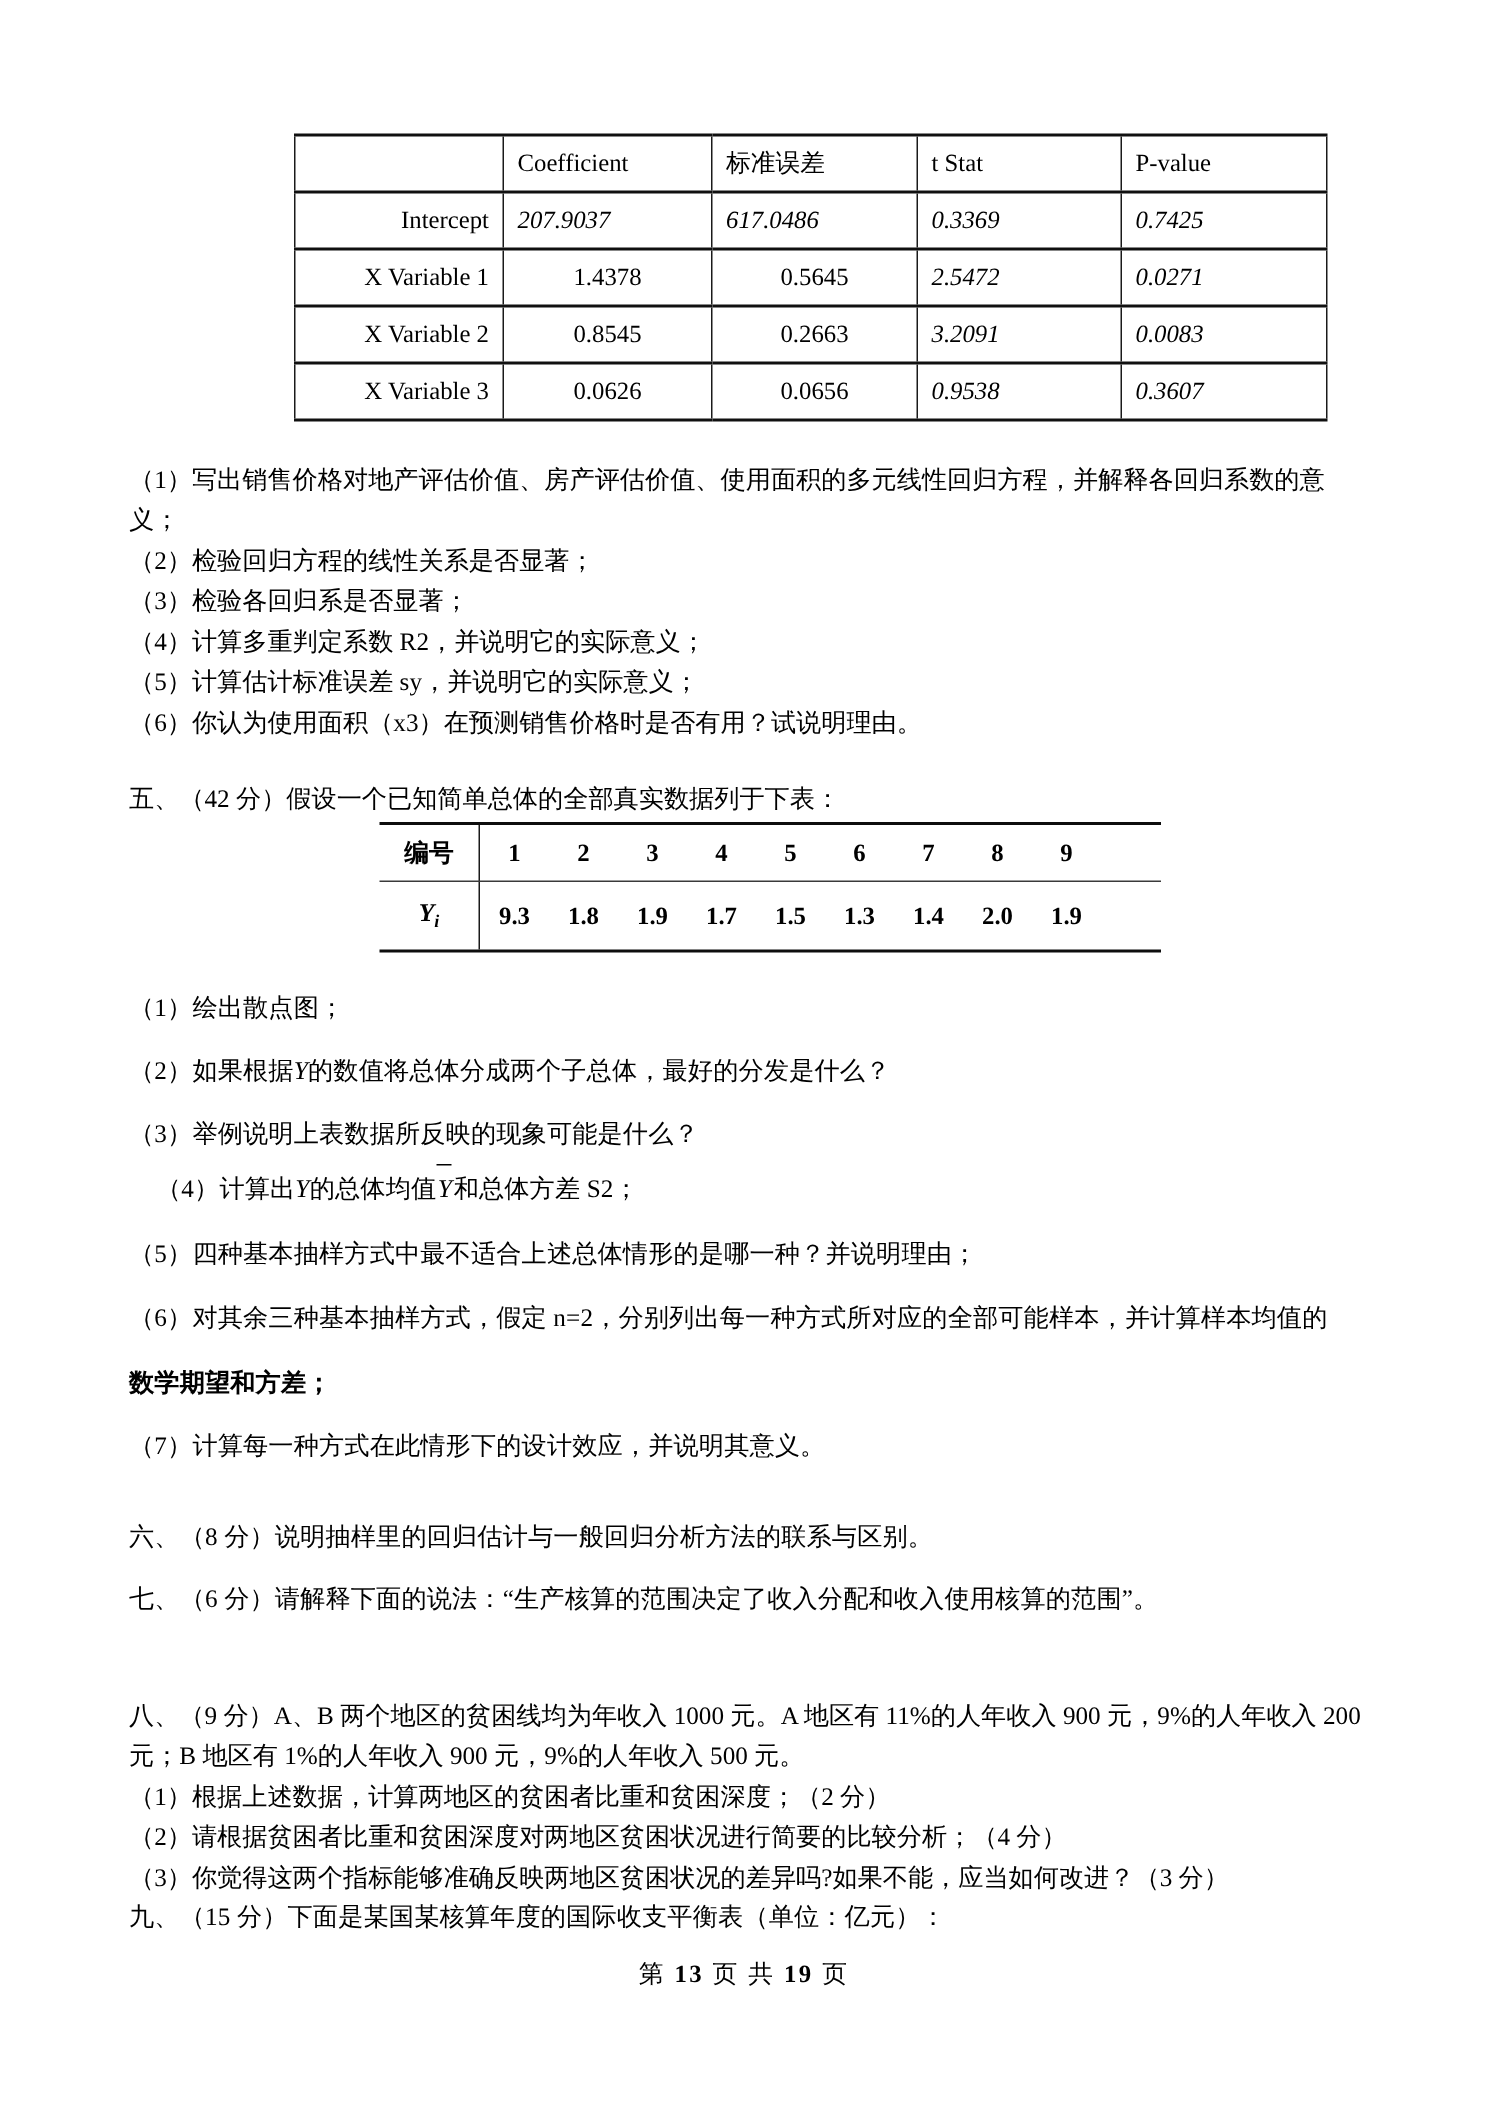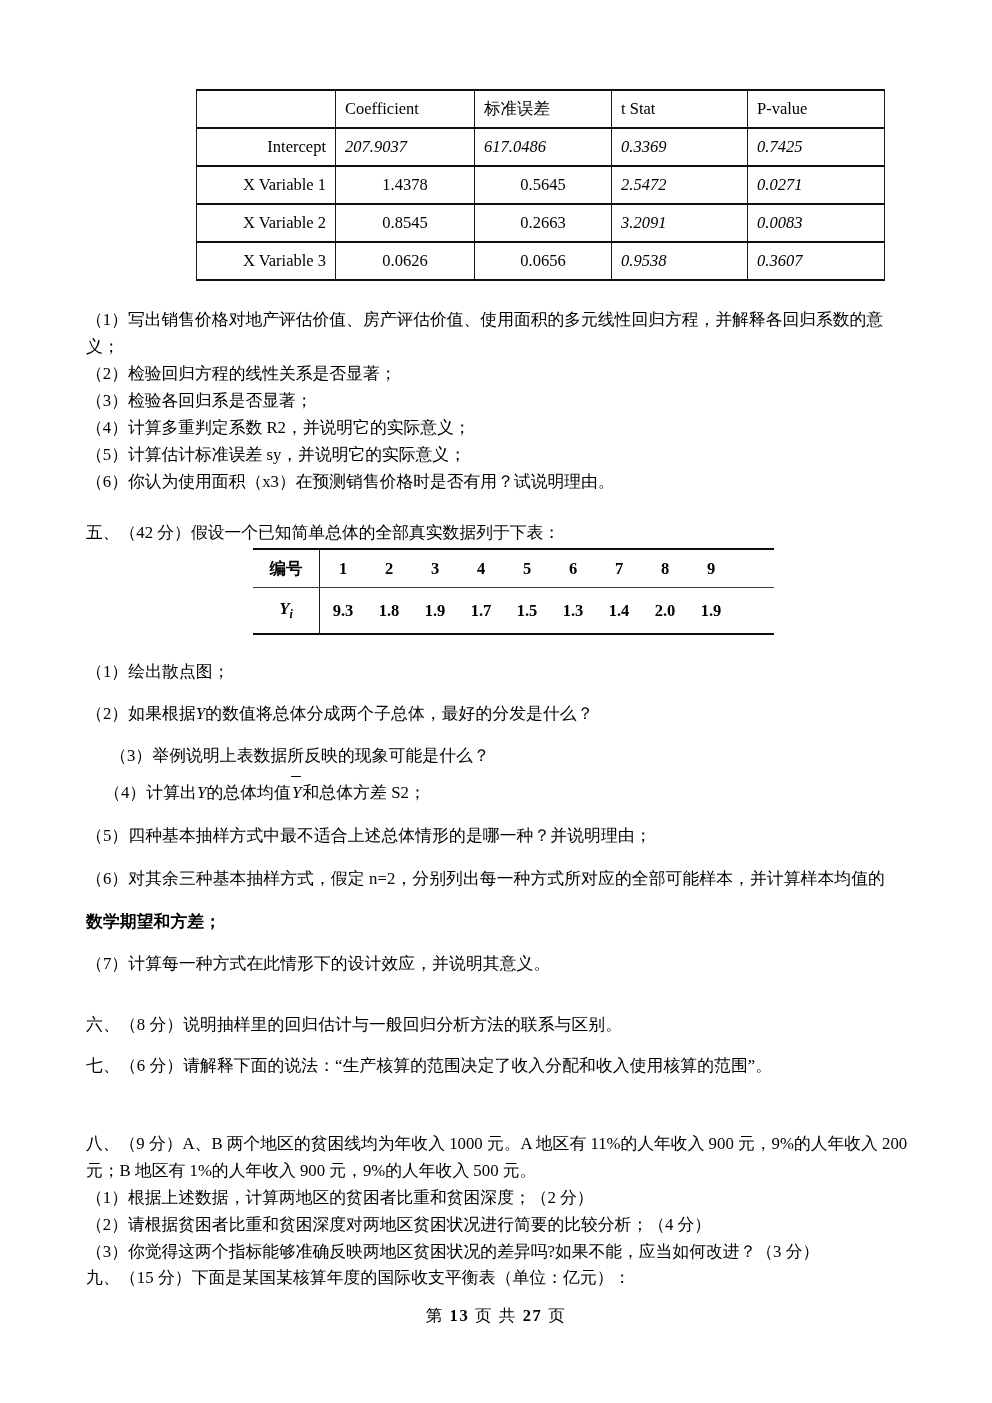--- a/index.html
+++ b/index.html
@@ -222,21 +222,21 @@
       </tr>
     </tbody>
   </table>
 
   <div class="para" style="left:86px; top:658px;">（1）绘出散点图；</div>
 
   <div class="para" style="left:86px; top:700px;">
     <span>（2）如果根据</span><span class="mi">Y</span><span>的数值将总体分成两个子总体，最好的分发是什么？</span>
   </div>
 
-  <div class="para" style="left:86px; top:742px;margin-left:24px;">（3）举例说明上表数据所反映的现象可能是什么？</div>
+  <div class="para" style="left:86px; top:742px;">（3）举例说明上表数据所反映的现象可能是什么？</div>
 
   <div class="para" style="left:104px; top:779px;">
     <span>（4）计算出</span><span class="mi">Y</span><span>的总体均值</span><span class="mi-bar">Y</span><span>和总体方差 S2；</span>
   </div>
 
   <div class="para" style="left:86px; top:822px;">（5）四种基本抽样方式中最不适合上述总体情形的是哪一种？并说明理由；</div>
 
   <div class="para" style="left:86px; top:865px;">（6）对其余三种基本抽样方式，假定 n=2，分别列出每一种方式所对应的全部可能样本，并计算样本均值的</div>
   <div class="para" style="left:86px; top:908px;font-weight:bold;">数学期望和方差；</div>
 
@@ -253,17 +253,17 @@
     <span class="ln">（2）请根据贫困者比重和贫困深度对两地区贫困状况进行简要的比较分析；（4 分）</span>
     <span class="ln">（3）你觉得这两个指标能够准确反映两地区贫困状况的差异吗?如果不能，应当如何改进？（3 分）</span>
   </div>
 
   <div class="para" style="left:86px; top:1264px;">九、（15 分）下面是某国某核算年度的国际收支平衡表（单位：亿元）：</div>
 
   <div class="footer">
     <span>第</span>
     <b>13</b>
     <span>页  共</span>
-    <b>27</b>
+    <b>19</b>
     <span>页</span>
   </div>
 
 </div>
 
 </body></html>

